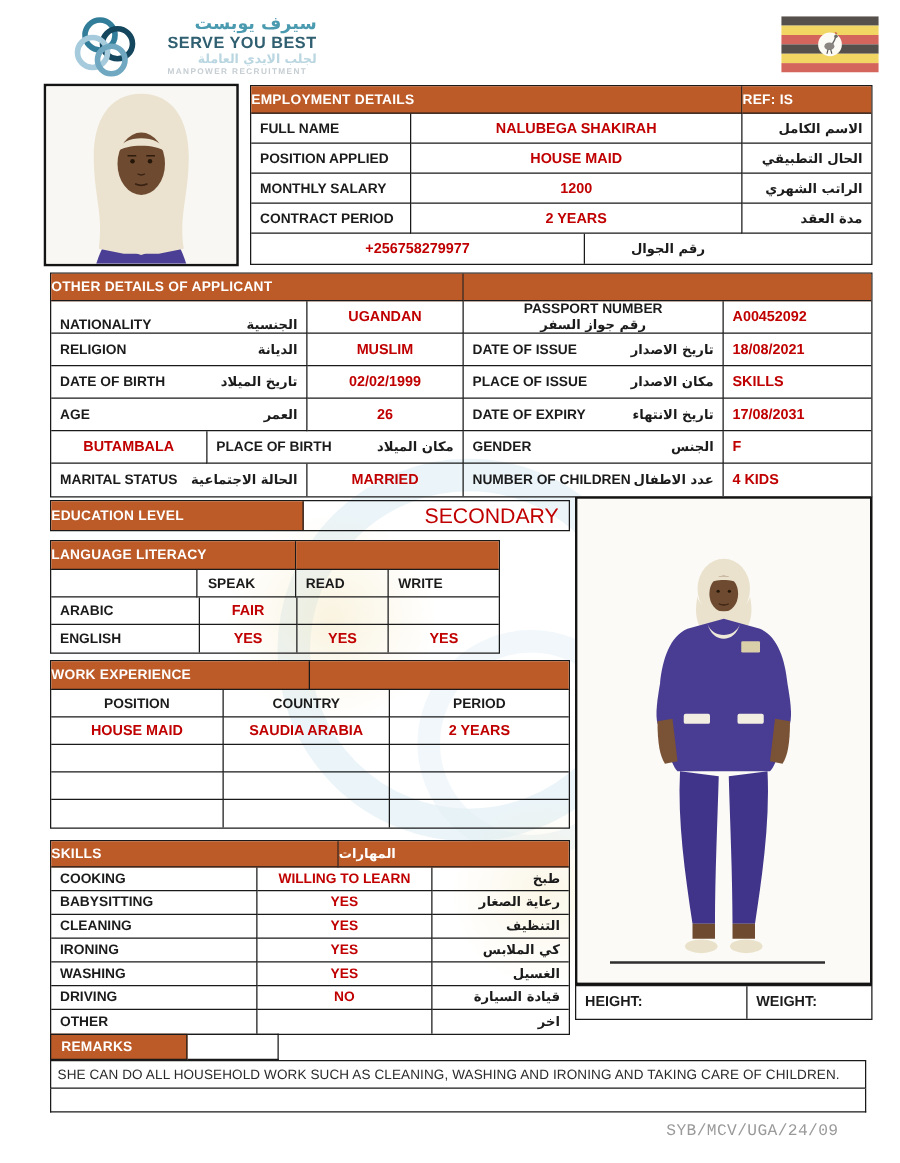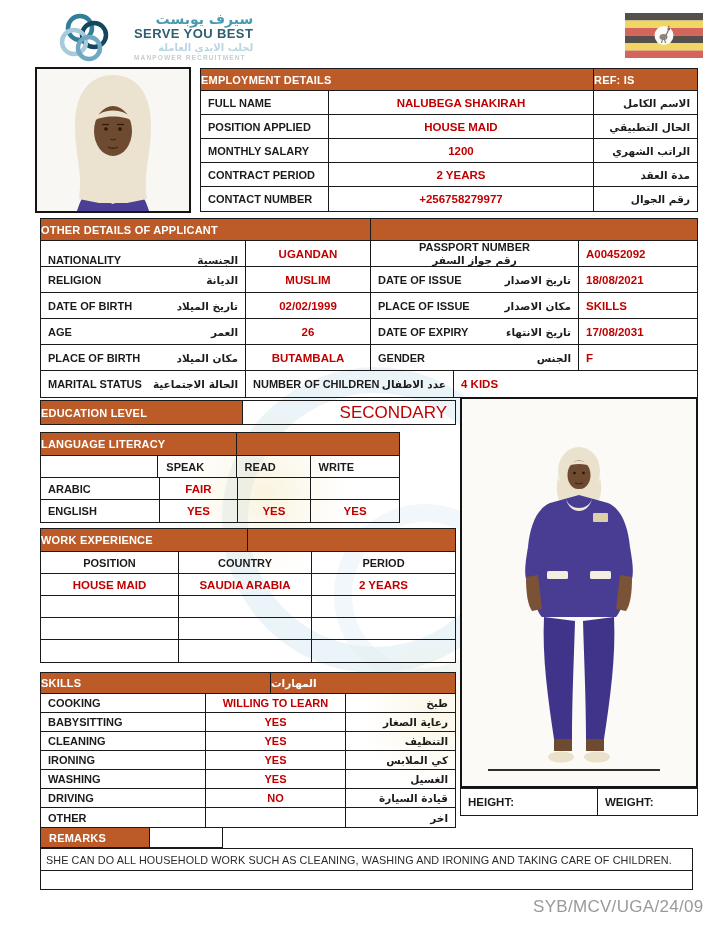--- a/index.html
+++ b/index.html
@@ -32,21 +32,21 @@
   .logo-text{display:flex;flex-direction:column;line-height:1.15;padding-top:2px;}
   .logo-ar{font-family:"DejaVu Sans",sans-serif;direction:rtl;color:#4a9ab0;font-weight:bold;font-size:14px;}
   .logo-en{color:#2f5f70;font-weight:bold;font-size:13px;letter-spacing:.4px;}
   .logo-ar2{font-family:"DejaVu Sans",sans-serif;direction:rtl;color:#b9d6e1;font-weight:bold;font-size:10px;}
   .logo-en2{color:#c6ced3;font-weight:bold;font-size:6.6px;letter-spacing:1.1px;}
   
   .photo-border{border:2px solid #141414;box-sizing:border-box;background:#fbfaf7;}
   
   .blob{position:absolute;border-radius:50%;pointer-events:none;}
   
-  .footer{color:#9a9a9a;font-size:17px;letter-spacing:.3px;}
+  .footer{color:#9a9a9a;font-size:13px;letter-spacing:.3px;font-family:Liberation Mono, monospace;}
 </style>
 </head>
 <body>
 
 <div class="page">
 
   <svg class="abs" style="left:190px;top:350px;" width="360" height="360" viewBox="0 0 360 360">
     <circle cx="185" cy="170" r="140" fill="none" stroke="#d8e9f1" stroke-width="26" opacity="0.5"></circle>
     <circle cx="235" cy="245" r="82" fill="none" stroke="#e4f0f5" stroke-width="18" opacity="0.5"></circle>
   </svg>
@@ -126,21 +126,20 @@
       <div class="c lbl" style="width:128px;">MONTHLY SALARY</div>
       <div class="c val" style="width:267px;">1200</div>
       <div class="c ar last" style="width:103px;">الراتب الشهري</div>
     </div>
     <div class="row h24">
       <div class="c lbl" style="width:128px;">CONTRACT PERIOD</div>
       <div class="c val" style="width:267px;">2 YEARS</div>
       <div class="c ar last" style="width:103px;">مدة العقد</div>
     </div>
     <div class="row h24 lastrow">
-      <div class="c lbl" style="width:128px;">CONTACT NUMBER</div>
       <div class="c val" style="width:267px;">+256758279977</div>
       <div class="c ar last" style="width:103px;">رقم الجوال</div>
     </div>
   </div>
 
   <div class="tbl" style="left:40px;top:218px;width:658px;">
     <div class="row h22">
       <div class="c hdr pad" style="width:330px;">
           <span>OTHER DETAILS OF APPLICANT</span>
         </div>
@@ -188,36 +187,37 @@
           <span class="arr">العمر</span>
         </div>
       <div class="c val" style="width:125px;">26</div>
       <div class="c two" style="width:208px;">
           <span class="en">DATE OF EXPIRY</span>
           <span class="arr">تاريخ الانتهاء</span>
         </div>
       <div class="c val-left last" style="width:118px;">17/08/2031</div>
     </div>
     <div class="row h26">
+      <div class="c val" style="width:125px;">BUTAMBALA</div>
       <div class="c two" style="width:205px;">
           <span class="en">PLACE OF BIRTH</span>
           <span class="arr">مكان الميلاد</span>
         </div>
-      <div class="c val" style="width:125px;">BUTAMBALA</div>
       <div class="c two" style="width:208px;">
           <span class="en">GENDER</span>
           <span class="arr">الجنس</span>
         </div>
       <div class="c val-left last" style="width:118px;">F</div>
     </div>
     <div class="row h26 lastrow">
       <div class="c two" style="width:205px;">
           <span class="en">MARITAL STATUS</span>
           <span class="arr">الحالة الاجتماعية</span>
         </div>
+      <div class="c val" style="width:125px;">MARRIED</div>
       <div class="c two" style="width:208px;">
           <span class="en">NUMBER OF CHILDREN</span>
           <span class="arr">عدد الاطفال</span>
         </div>
       <div class="c val-left last" style="width:118px;">4 KIDS</div>
     </div>
   </div>
 
   <div class="tbl" style="left:40px;top:400px;width:416px;">
     <div class="row h23 lastrow">

